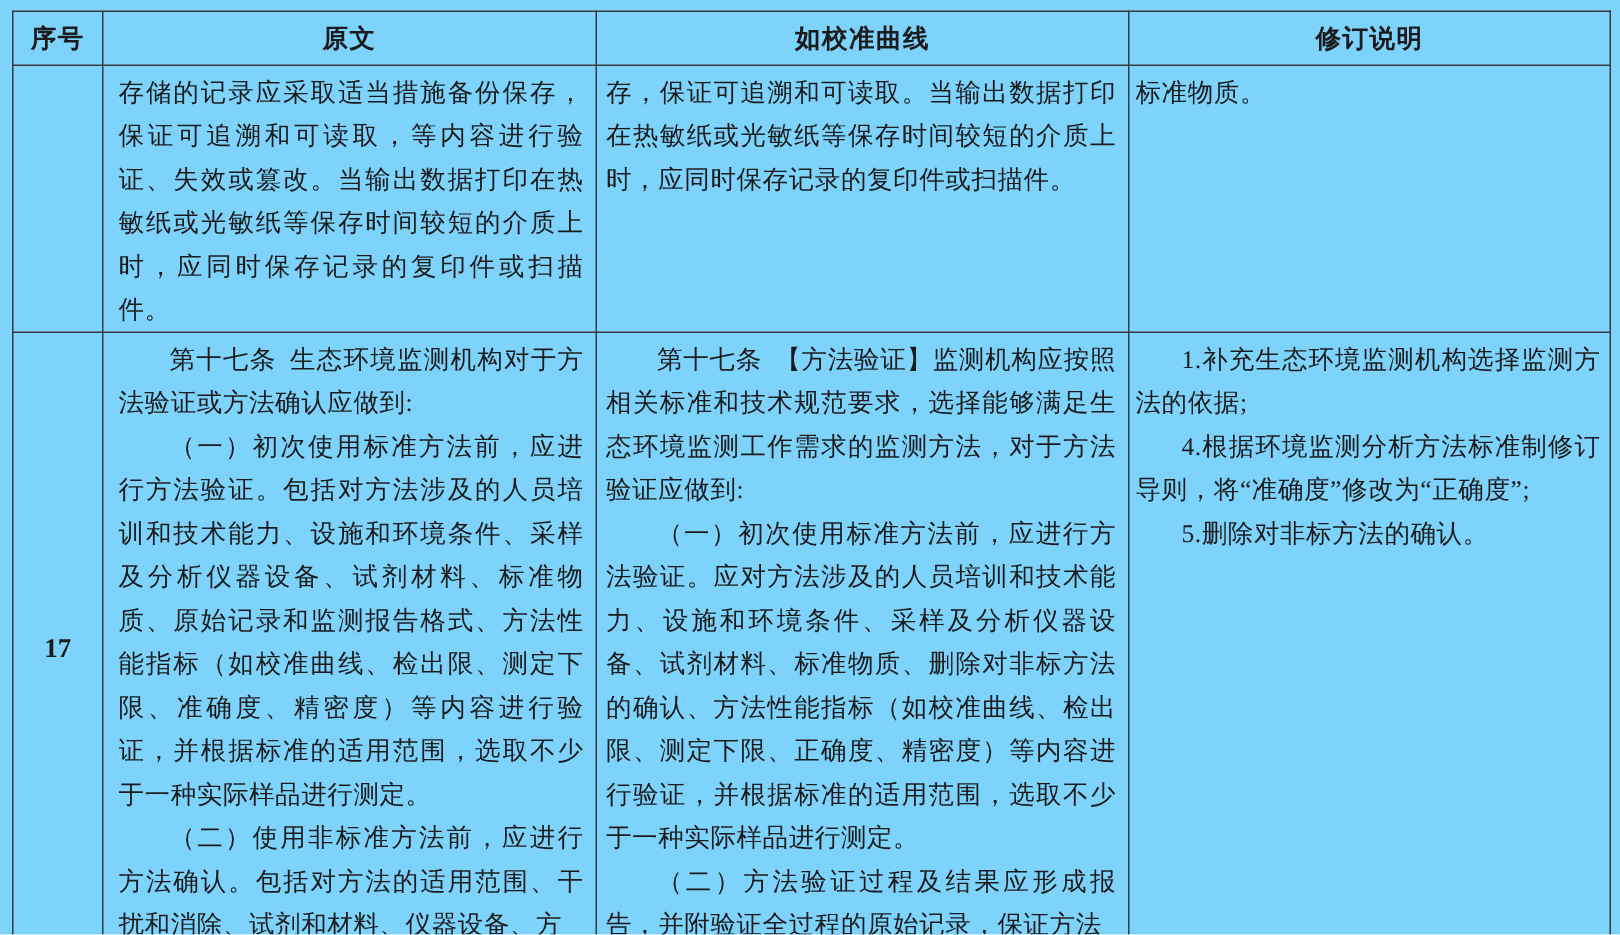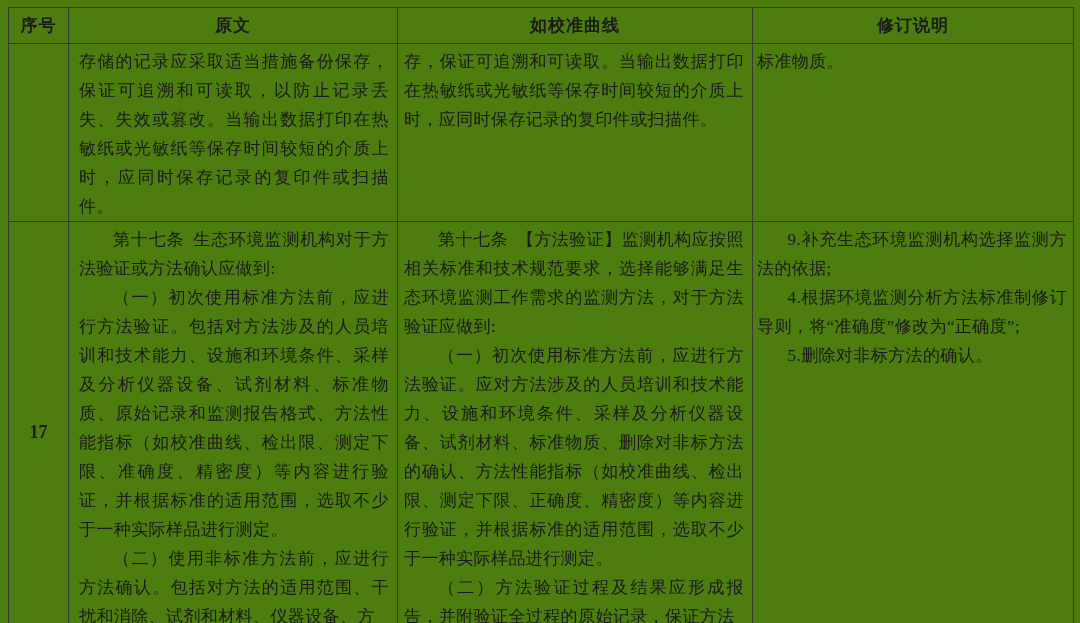--- a/index.html
+++ b/index.html
@@ -1,17 +1,17 @@
 <!DOCTYPE html>
 <html lang="zh"><head>
 <meta charset="utf-8">
 <style>
   html,body { margin:0; padding:0; background:#ffffff; }
   .page {
-    position:relative; width:1080px; height:623px; background:#4d7c0f;
+    position:relative; width:1080px; height:623px; background:#7dd3fc;
     overflow:hidden; color:#1b1b1b;
     font-family:"Liberation Serif","DejaVu Serif",serif;
   }
   table.doc-table {
     position:absolute; left:8px; top:7px;
     border-collapse:collapse; table-layout:fixed;
   }
   .doc-table th, .doc-table td {
     border:1px solid #3a3a3a; padding:0; vertical-align:top;
     font-size:17px; line-height:29px;
@@ -49,21 +49,21 @@
         <th>原文</th>
         <th>如校准曲线</th>
         <th>修订说明</th>
       </tr>
     </thead>
     <tbody>
       <tr class="row-prev">
         <td class="c-no"></td>
         <td class="c-orig">
           <div class="clip">
-            <p class="para cont">存储的记录应采取适当措施备份保存，保证可追溯和可读取，以防止记录丢失、失效或篡改。当输出数据打印在热敏纸或光敏纸等保存时间较短的介质上时，应同时保存记录的复印件或扫描件。</p>
+            <p class="para cont">存储的记录应采取适当措施备份保存，保证可追溯和可读取，等内容进行验证、失效或篡改。当输出数据打印在热敏纸或光敏纸等保存时间较短的介质上时，应同时保存记录的复印件或扫描件。</p>
           </div>
         </td>
         <td class="c-rev">
           <div class="clip">
             <p class="para cont">存，保证可追溯和可读取。当输出数据打印在热敏纸或光敏纸等保存时间较短的介质上时，应同时保存记录的复印件或扫描件。</p>
           </div>
         </td>
         <td class="c-note">
           <div class="clip">
             <p class="para cont">标准物质。</p>
@@ -85,21 +85,21 @@
           <div class="clip clip-tall">
             <p class="para">
               <span class="lead">第十七条</span><span>【方法验证】监测机构应按照相关标准和技术规范要求，选择能够满足生态环境监测工作需求的监测方法，对于方法验证应做到:</span>
             </p>
             <p class="para">（一）初次使用标准方法前，应进行方法验证。应对方法涉及的人员培训和技术能力、设施和环境条件、采样及分析仪器设备、试剂材料、标准物质、删除对非标方法的确认、方法性能指标（如校准曲线、检出限、测定下限、正确度、精密度）等内容进行验证，并根据标准的适用范围，选取不少于一种实际样品进行测定。</p>
             <p class="para">（二）方法验证过程及结果应形成报告，并附验证全过程的原始记录，保证方法</p>
           </div>
         </td>
         <td class="c-note">
           <div class="clip clip-tall">
-            <p class="para note-item">9.补充生态环境监测机构选择监测方法的依据;</p>
+            <p class="para note-item">1.补充生态环境监测机构选择监测方法的依据;</p>
             <p class="para note-item">4.根据环境监测分析方法标准制修订导则，将“准确度”修改为“正确度”;</p>
             <p class="para note-item">5.删除对非标方法的确认。</p>
           </div>
         </td>
       </tr>
     </tbody>
   </table>
 </div>
 
 </body></html>

